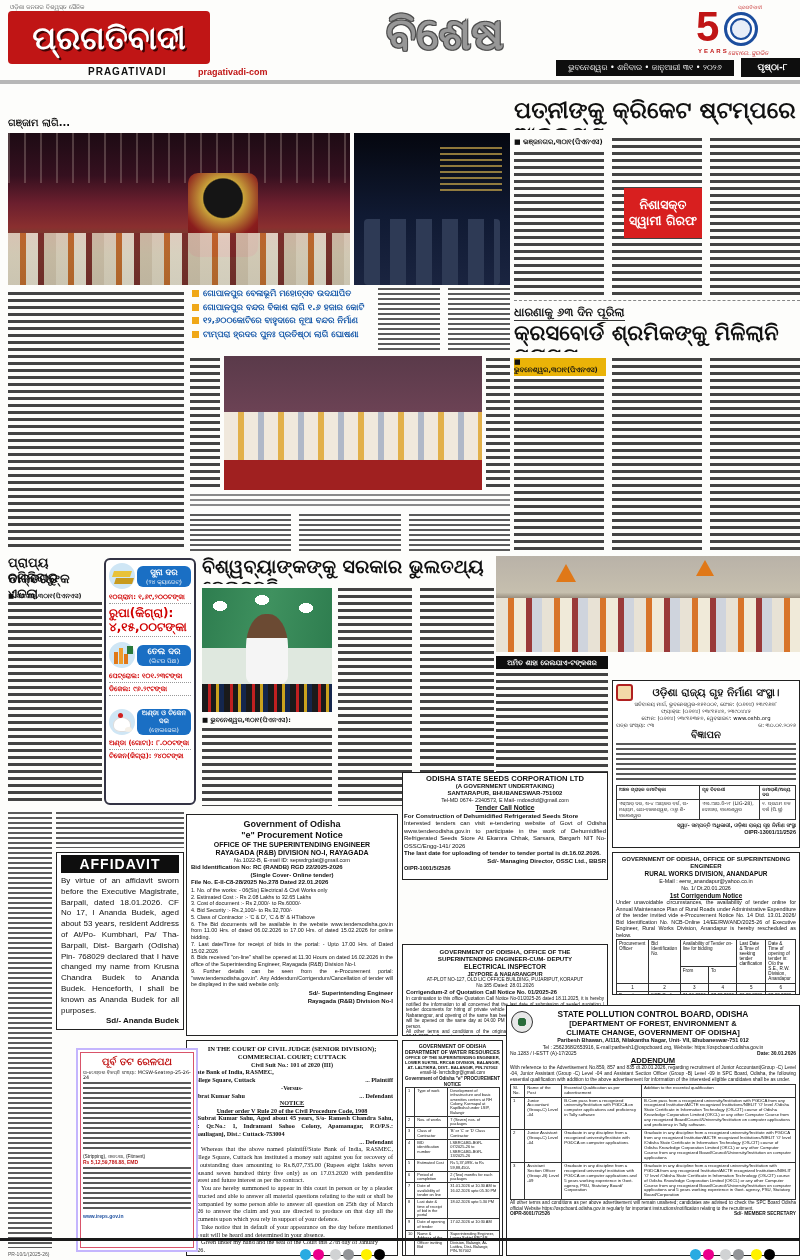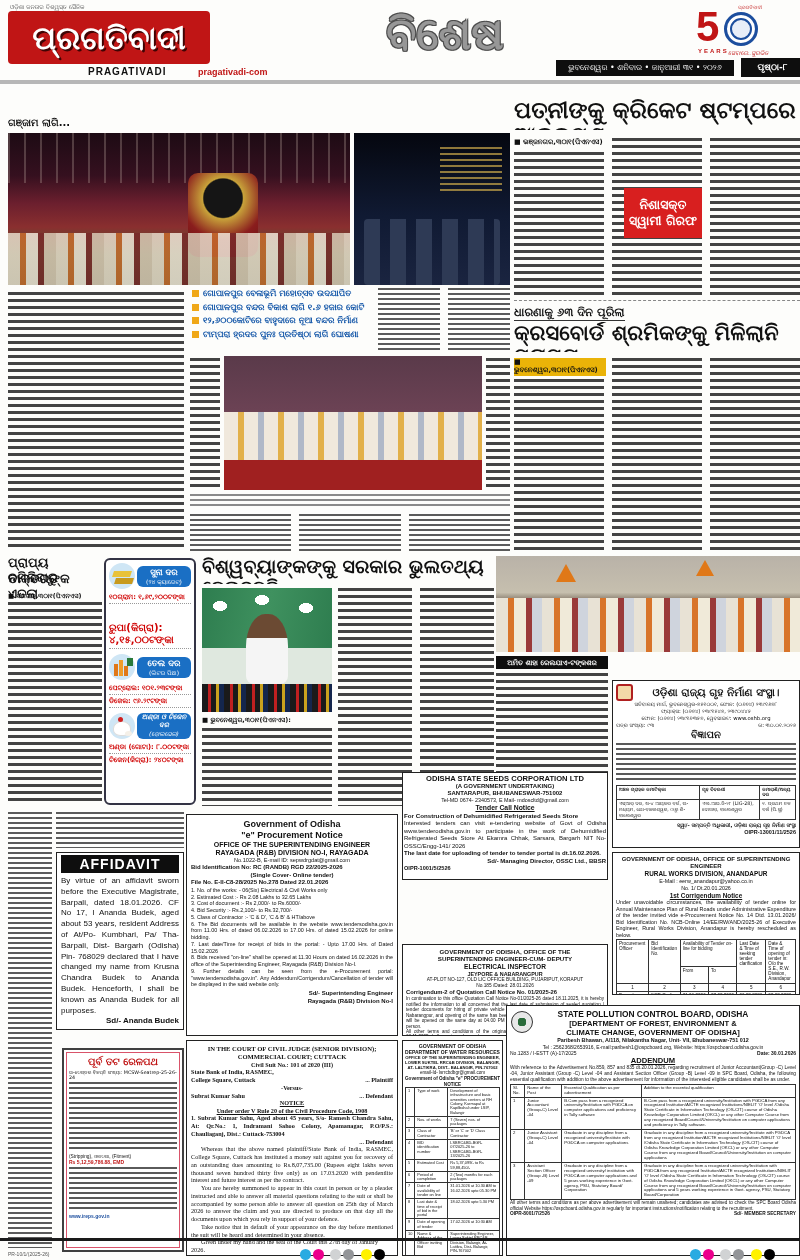--- a/index.html
+++ b/index.html
@@ -149,38 +149,38 @@
       <span style="flex:none;width:26px;height:26px;border-radius:50%;background:#cfe6f5;position:relative;">
         <span style="position:absolute;left:4px;top:8px;width:18px;height:6px;background:#e8c23a;transform:skewX(-18deg);"></span>
         <span style="position:absolute;left:6px;top:15px;width:18px;height:6px;background:#c89a1e;transform:skewX(-18deg);"></span>
       </span>
       <span class="odia ctr" style="flex:1;background:#1a6fc4;color:#fff;border-radius:6px;padding:1px 0;">
         <span class="b" style="display:block;font-size:8.5px;">ସୁନା ଦର</span>
         <span style="display:block;font-size:6px;">(୨୪ କ୍ୟାରେଟ୍)</span>
       </span>
     </div>
     <div class="odia b" style="font-size:6.8px;color:#d00000;margin-top:4px;border-bottom:1px dotted #999;padding-bottom:2px;">୧୦ଗ୍ରାମ: ୧,୬୯,୨୦୦ଟଙ୍କା</div>
-    <div class="odia b" style="font-size:10px;color:#d00000;margin-top:18px;border-bottom:1px dotted #999;padding-bottom:2px;">ରୁପା(କିଗ୍ରା): ୪,୧୫,୦୦ଟଙ୍କା</div>
+    <div class="odia b" style="font-size:12px;color:#d00000;margin-top:2px;border-bottom:1px dotted #999;padding-bottom:2px;">ରୁପା(କିଗ୍ରା): ୪,୧୫,୦୦ଟଙ୍କା</div>
 
     <div style="display:flex;align-items:center;gap:2px;margin-top:5px;">
       <span style="flex:none;width:26px;height:26px;border-radius:50%;background:#cfe6f5;position:relative;">
         <span style="position:absolute;left:5px;top:10px;width:4px;height:12px;background:#e07818;"></span>
         <span style="position:absolute;left:10px;top:6px;width:4px;height:16px;background:#f09c2a;"></span>
         <span style="position:absolute;left:15px;top:12px;width:4px;height:10px;background:#e07818;"></span>
         <span style="position:absolute;left:18px;top:4px;width:6px;height:8px;background:#2a7a3a;"></span>
       </span>
       <span class="odia ctr" style="flex:1;background:#1a6fc4;color:#fff;border-radius:6px;padding:1px 0;">
         <span class="b" style="display:block;font-size:8.5px;">ତେଲ ଦର</span>
         <span style="display:block;font-size:6px;">(ଲିଟର ପିଛା)</span>
       </span>
     </div>
     <div class="odia b" style="font-size:6.8px;color:#d00000;margin-top:4px;border-bottom:1px dotted #999;padding-bottom:2px;">ପେଟ୍ରୋଲ: ୧୦୧.୨୩ଟଙ୍କା</div>
     <div class="odia b" style="font-size:6.8px;color:#d00000;margin-top:2px;border-bottom:1px dotted #999;padding-bottom:2px;">ଡିଜେଲ: ୯୬.୨୯ଟଙ୍କା</div>
 
-    <div style="display:flex;align-items:center;gap:2px;margin-top:5px;font-style:italic;">
+    <div style="display:flex;align-items:center;gap:2px;margin-top:13px;">
       <span style="flex:none;width:26px;height:26px;border-radius:50%;background:#cfe6f5;position:relative;">
         <span style="position:absolute;left:4px;top:8px;width:16px;height:13px;background:#fff;border-radius:50% 50% 40% 40%;border:1px solid #ddd;"></span>
         <span style="position:absolute;left:9px;top:4px;width:5px;height:5px;background:#d02020;border-radius:50%;"></span>
         <span style="position:absolute;left:16px;top:18px;width:7px;height:5px;background:#f5f0e8;border-radius:50%;"></span>
       </span>
       <span class="odia ctr" style="flex:1;background:#1a6fc4;color:#fff;border-radius:6px;padding:1px 0;">
         <span class="b" style="display:block;font-size:6.8px;line-height:1.15;">ଅଣ୍ଡା ଓ ଚିକେନ ଦର</span>
         <span style="display:block;font-size:6px;">(ହୋଲସେଲ)</span>
       </span>
     </div>
@@ -484,21 +484,21 @@
   <div class="abs txs" style="left:56px;top:812px;width:128px;height:36px;"></div>
 
   <div class="abs" style="left:56px;top:852px;width:128px;height:178px;border:1px solid #222;background:#fff;padding:2px 4px;box-sizing:border-box;">
     <div class="bar b ctr" style="height:18px;font-size:14px;letter-spacing:1px;">
       <span>AFFIDAVIT</span>
     </div>
     <div style="font-size:8px;line-height:1.35;text-align:justify;margin-top:3px;">By virtue of an affidavit sworn before the Executive Magistrate, Barpali, dated 18.01.2026. CF No 17, I Ananda Budek, aged about 53 years, resident Address of At/Po- Kumbhari, Pa/ Tha- Barpali, Dist- Bargarh (Odisha) Pin- 768029 declared that I have changed my name from Krusna Chandra Budek to Ananda Budek. Henceforth, I shall be known as Ananda Budek for all purposes.</div>
     <div class="b" style="font-size:8px;text-align:right;">Sd/- Ananda Budek</div>
   </div>
 
-  <div class="abs" style="left:62px;top:1048px;width:122px;height:204px;border:2px solid #404040;outline:1px solid #d9536a;outline-offset:-5px;background:#fff;padding:6px 5px;box-sizing:border-box;overflow:hidden;">
+  <div class="abs" style="left:76px;top:1048px;width:122px;height:204px;border:2px solid #c4b5fd;outline:1px solid #d9536a;outline-offset:-5px;background:#fff;padding:6px 5px;box-sizing:border-box;overflow:hidden;">
     <div class="odia b ctr" style="font-size:10px;color:#c01515;">ପୂର୍ବ ତଟ ରେଳପଥ</div>
     <div class="odia" style="font-size:4.8px;margin-top:2px;">ଇ-ଟେଣ୍ଡର ବିଜ୍ଞପ୍ତି ସଂଖ୍ୟା: MCSW-Seatrep-25-26-24</div>
     <div class="txs" style="height:70px;margin:2px 0;"></div>
     <div style="font-size:4.8px;">(Stripping), ଓଲଟଣା, (Fitment)</div>
     <div class="b" style="font-size:5px;color:#c01515;">Rs 5,12,59,786.88, EMD</div>
     <div class="txs" style="height:44px;margin:2px 0;"></div>
     <div class="b" style="font-size:5px;color:#1c4e9e;">www.ireps.gov.in</div>
   </div>
 
   <div class="abs" style="left:8px;top:1251px;font-size:5px;color:#555;">PR-10/1/(2025-26)</div>

